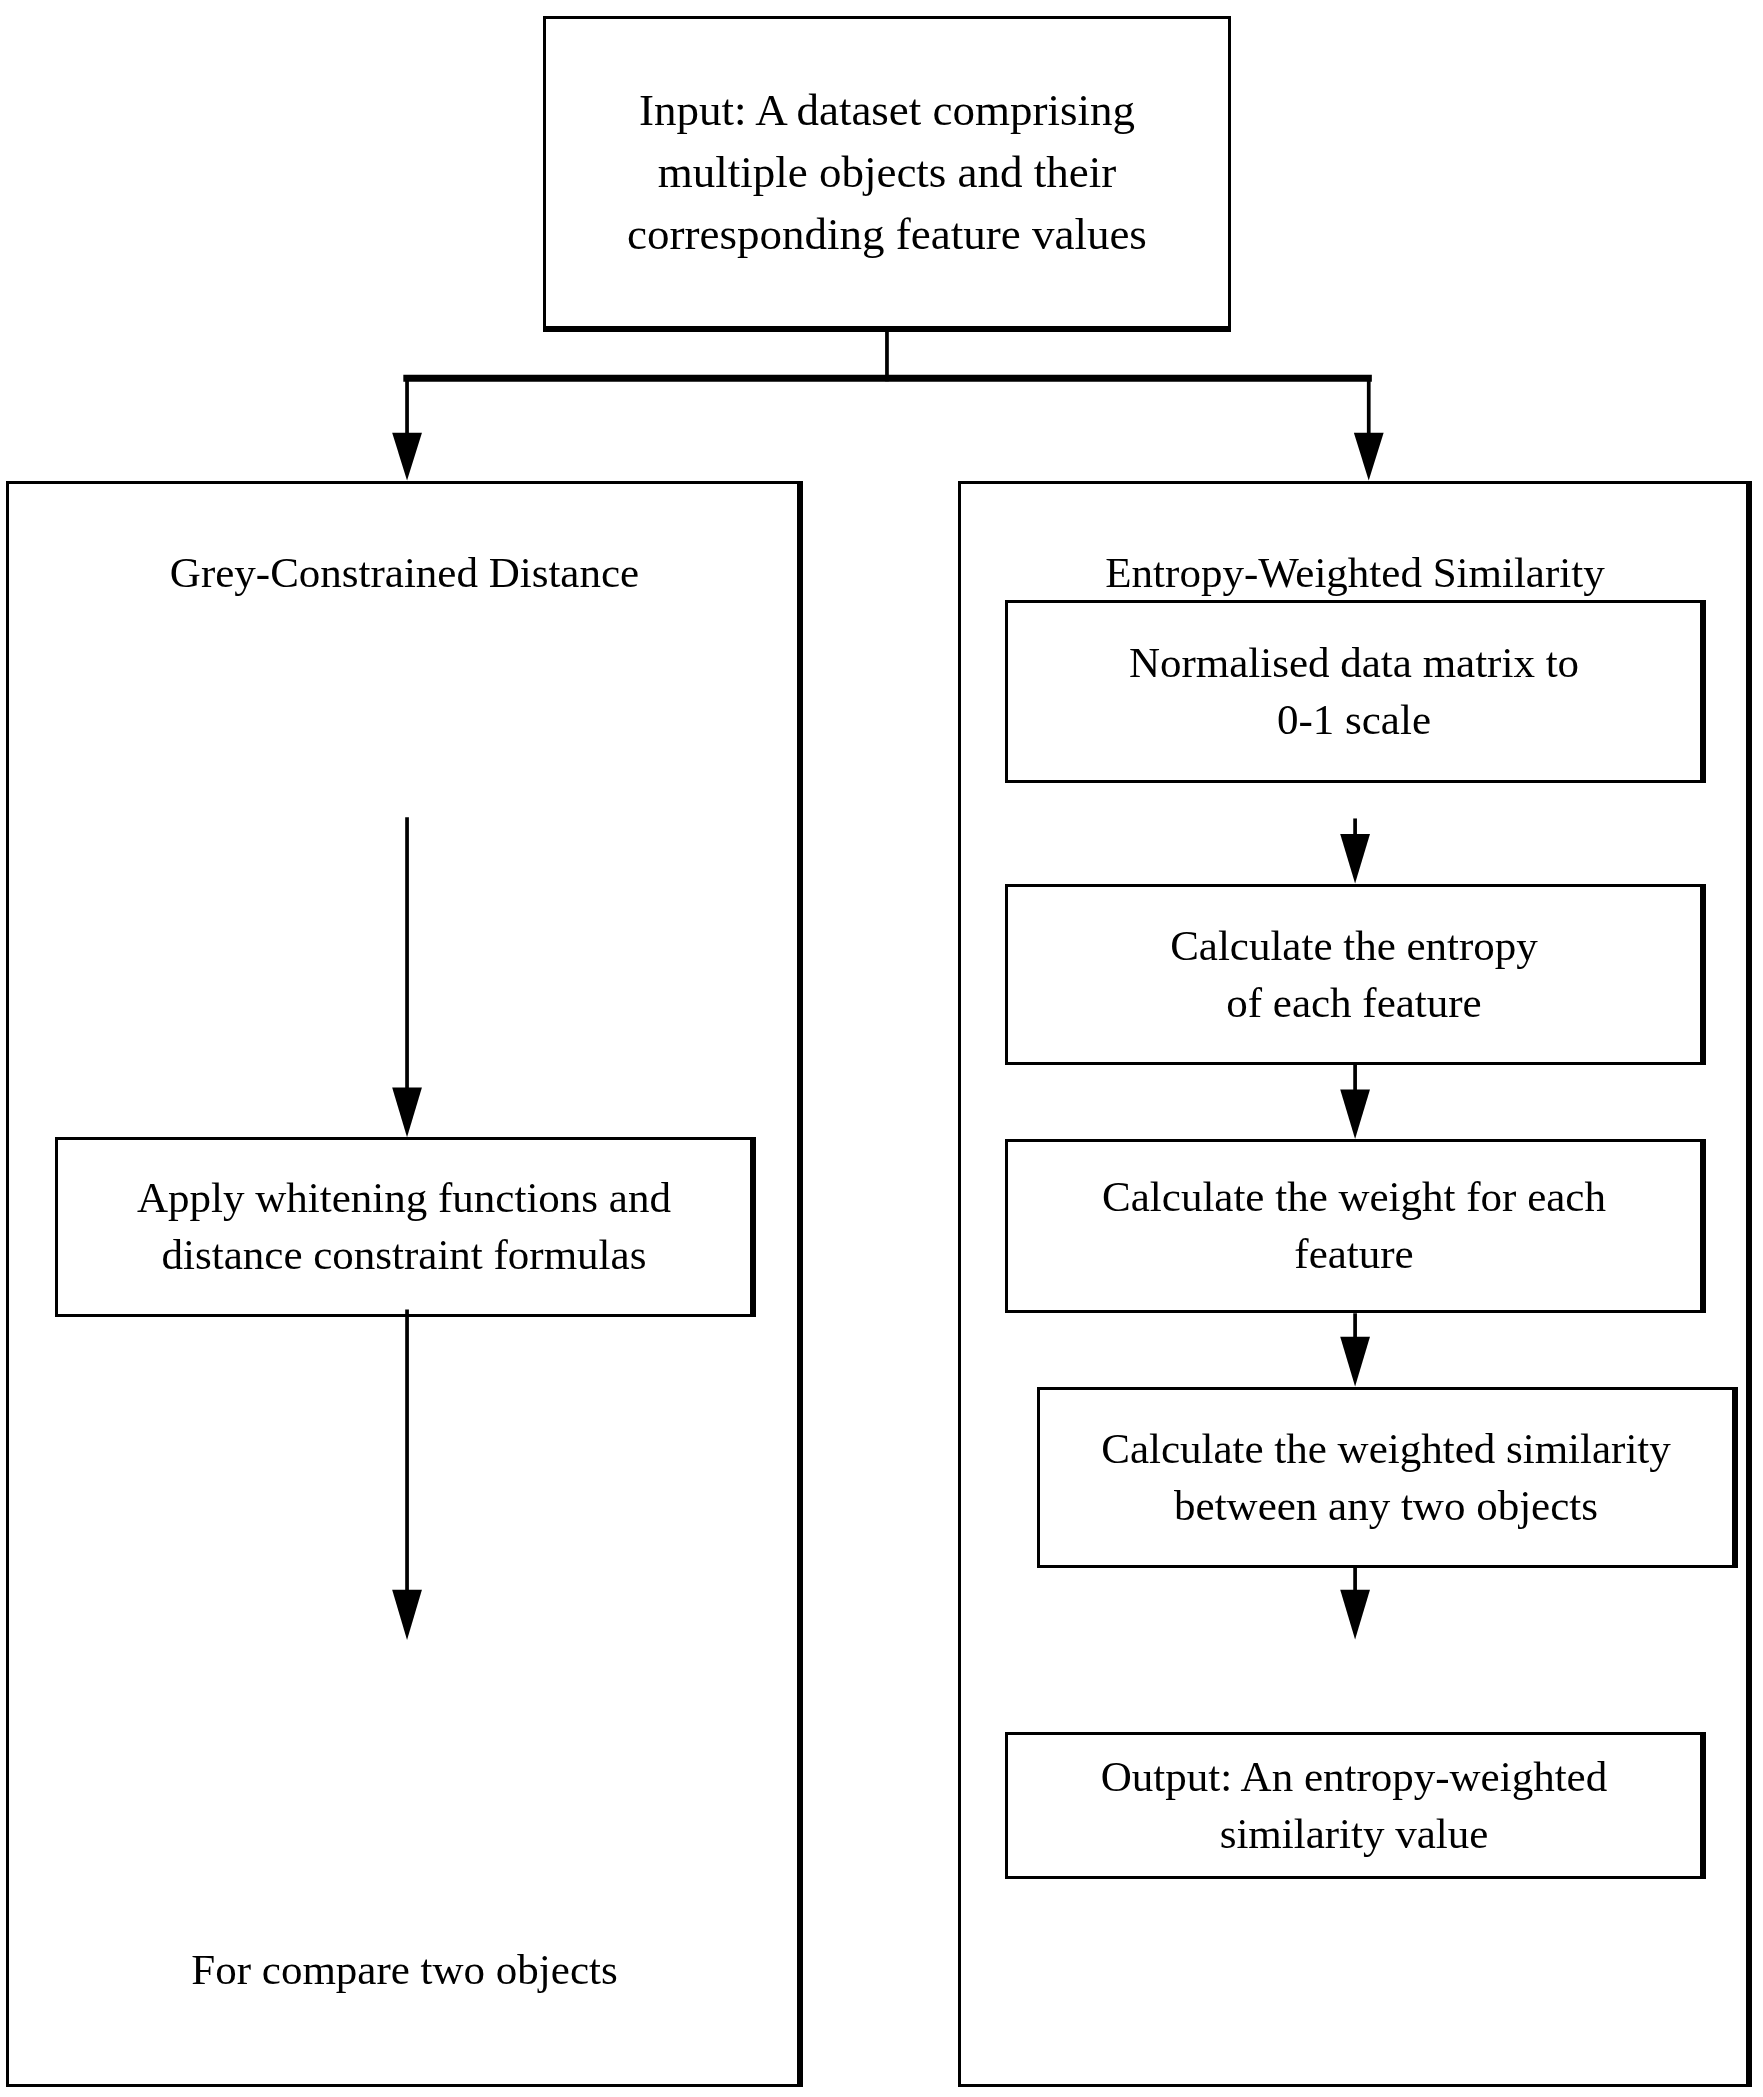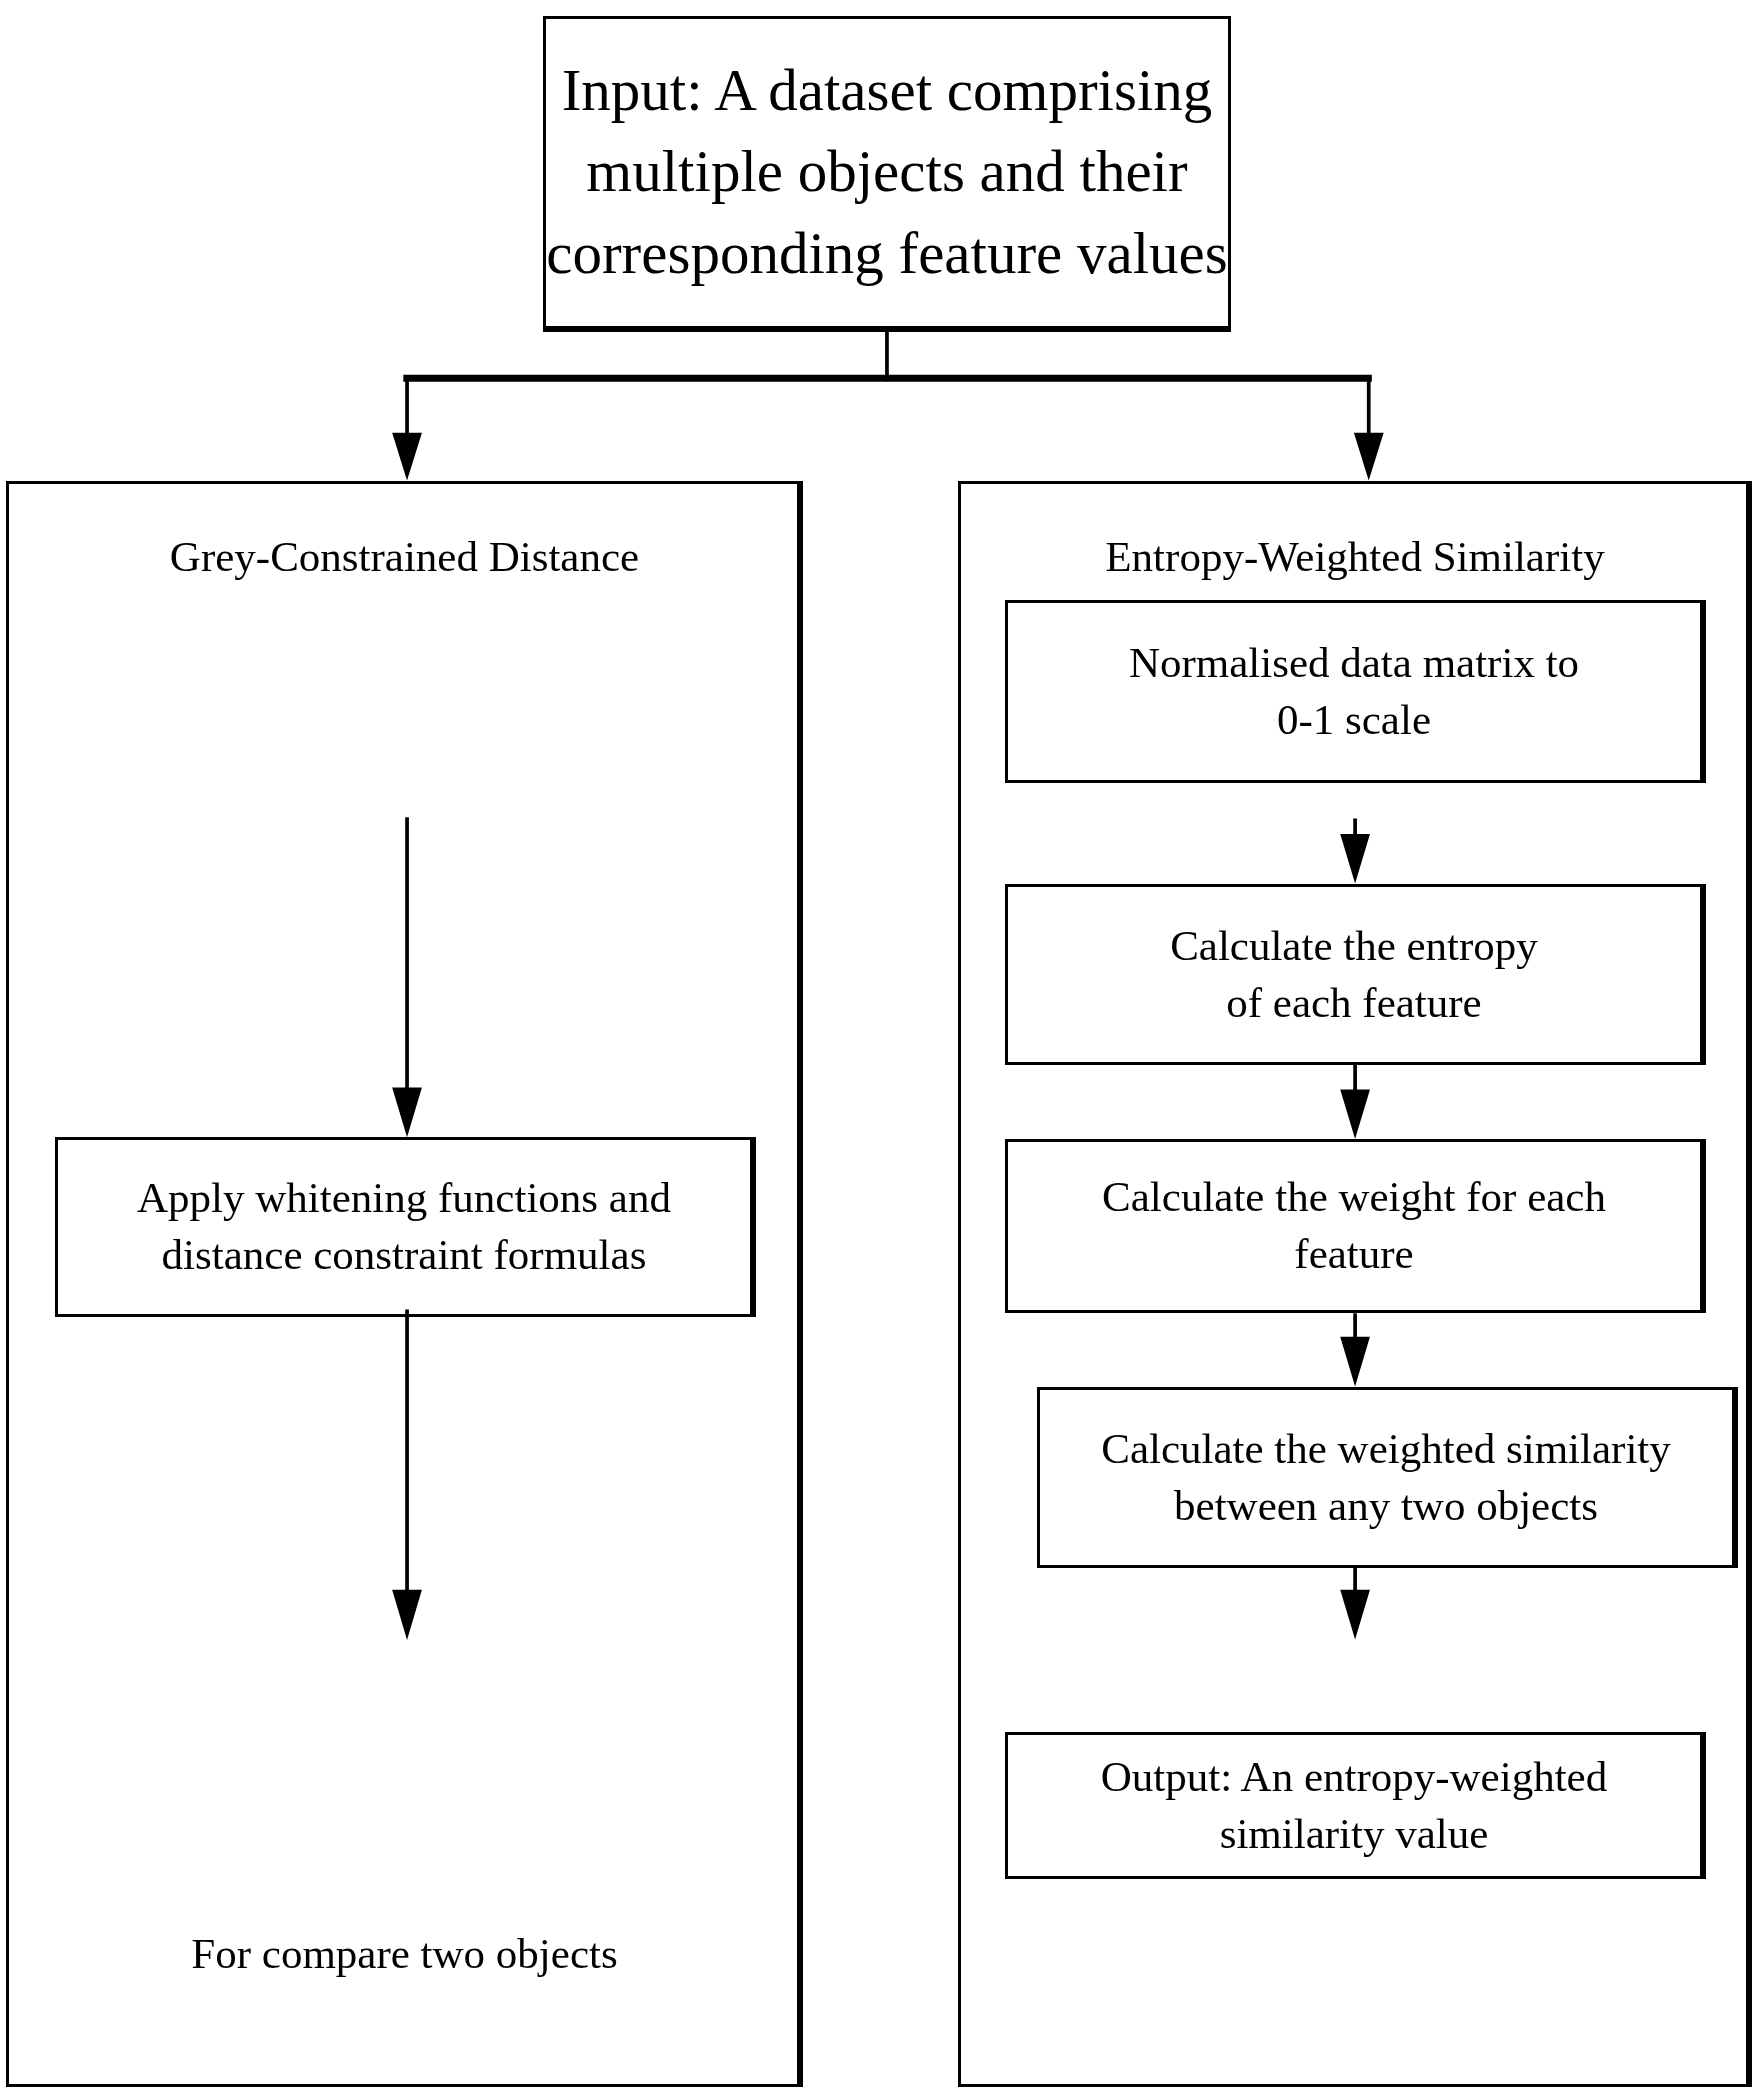--- a/index.html
+++ b/index.html
@@ -39,27 +39,28 @@
     border-right-width: 6.2px;
   }
   .label {
     display: flex;
     align-items: center;
     justify-content: center;
     text-align: left;
     font-size: 43px;
     line-height: 1.3;
     white-space: pre-line;
+    margin-top: 16px;
   }
   
   .input-box {
     left: 543px; top: 15.5px;
     width: 688px; height: 316px;
     border-bottom-width: 6.2px;
-    font-size: 59px;
+    font-size: 45px;
     line-height: 1.38;
   }
   
   .panel-left  { left: 6.2px;   top: 481px; width: 797px; height: 1606px; }
   .panel-right { left: 958px; top: 481px; width: 794px; height: 1606px; }
   
   .title-left  { left: 10px;   top: 527px; width: 789px; height: 59px; }
   .title-right { left: 962px; top: 527px; width: 786px; height: 59px; }
   
   .l-step-0 { left: 55px; top: 640px; width: 701px; height: 177px; }

